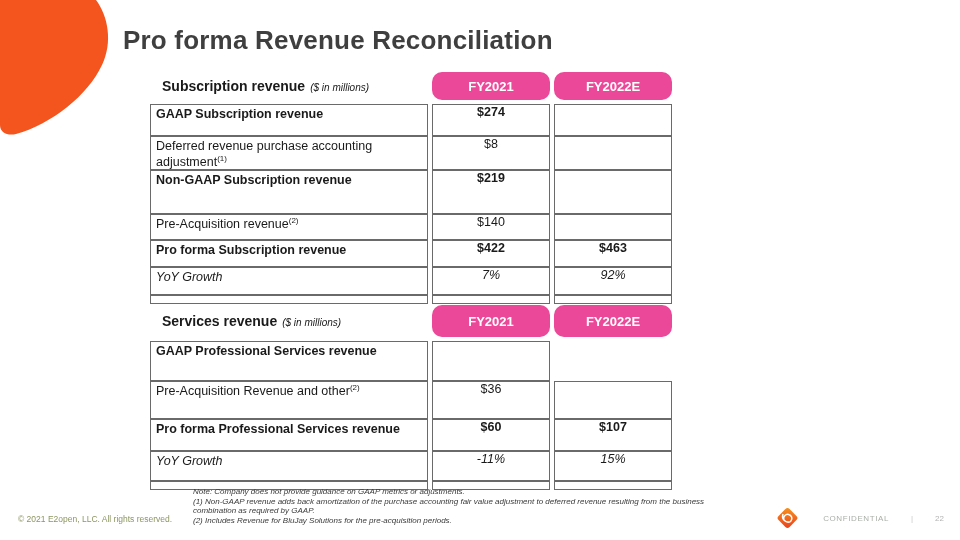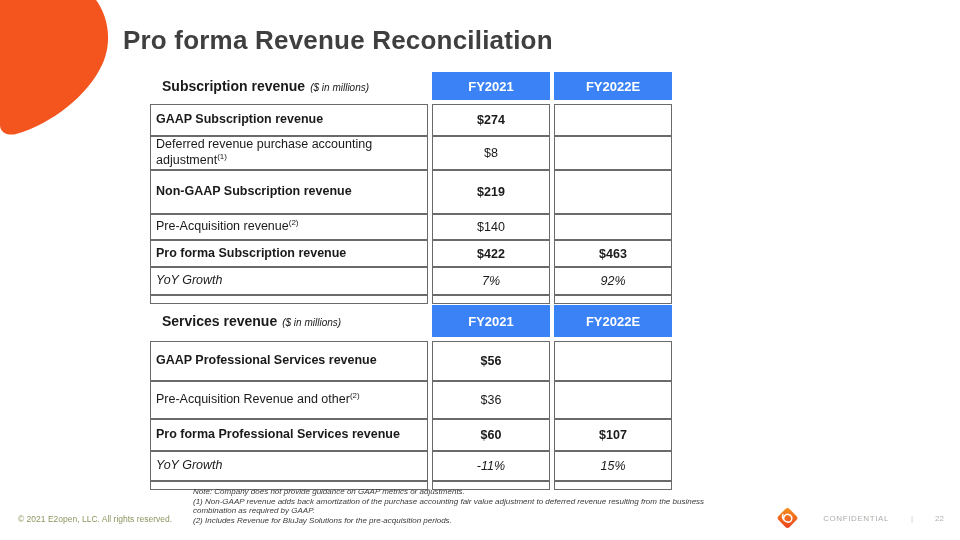--- a/index.html
+++ b/index.html
@@ -6,27 +6,27 @@
   .slide{position:relative;width:960px;height:540px;background:#ffffff;overflow:hidden;
          font-family:"Liberation Sans",sans-serif;margin:0 auto;}
   .corner-blob{position:absolute;top:0;left:0;}
   .page-title{position:absolute;left:123px;top:25px;font-size:26px;font-weight:bold;color:#3F3F3F;letter-spacing:.2px;}
 
   .tbl{position:absolute;left:150px;width:522px;}
   .tbl-head{display:flex;gap:4px;align-items:stretch;}
   .th-label{flex:1;display:flex;align-items:center;padding-left:12px;gap:5px;}
   .th-name{font-weight:bold;font-size:14px;color:#1a1a1a;}
   .th-note{font-style:italic;font-size:10px;color:#1a1a1a;position:relative;top:1px;}
-  .th-col{width:118px;background:#3b82f6;color:#fff;font-weight:bold;font-size:13px;
-          display:flex;align-items:center;justify-content:center;}
+  .th-col{width:118px;background:#ec4899;color:#fff;font-weight:bold;font-size:13px;
+          display:flex;align-items:center;justify-content:center;border-radius:10px;}
   .tbl-sub .tbl-head{height:28px;}
   .tbl-svc .tbl-head{height:32px;}
   .tbl-body{margin-top:4px;}
   .row{display:grid;grid-template-columns:1fr 118px 118px;column-gap:4px;}
-  .cell{border:1px solid #6A6A6A;font-size:12.5px;color:#1a1a1a;display:flex;align-items:center;
+  .cell{border:1px solid #6A6A6A;font-size:12.5px;color:#1a1a1a;display:flex;
         overflow:hidden;background:#fff;}
   .cell.lbl{padding:2px 4px 2px 5px;line-height:1.25;}
   .cell.val{justify-content:center;text-align:center;}
   .b{font-weight:bold;}
   .i{font-style:italic;}
   sup{font-size:8px;line-height:0;vertical-align:super;}
 
   .notes{position:absolute;left:193px;top:487px;width:512px;font-size:8px;font-style:italic;
          color:#3a3a3a;line-height:1.2;}
   .copyright{position:absolute;left:18px;top:514px;font-size:8.5px;color:#8C9660;}
@@ -113,21 +113,20 @@
         <span class="th-note">($ in millions)</span>
       </div>
       <div class="th-col">FY2021</div>
       <div class="th-col">FY2022E</div>
     </div>
     <div class="tbl-body">
       <div class="row" style="height:40px">
         <div class="cell lbl b">
             <span><span>GAAP Professional Services revenue</span><sup></sup></span>
           </div>
-        <div class="cell val b">$56</div>
         <div class="cell val b"></div>
       </div>
       <div class="row" style="height:38px">
         <div class="cell lbl">
             <span><span>Pre-Acquisition Revenue and other</span><sup>(2)</sup></span>
           </div>
         <div class="cell val">$36</div>
         <div class="cell val"></div>
       </div>
       <div class="row" style="height:32px">

